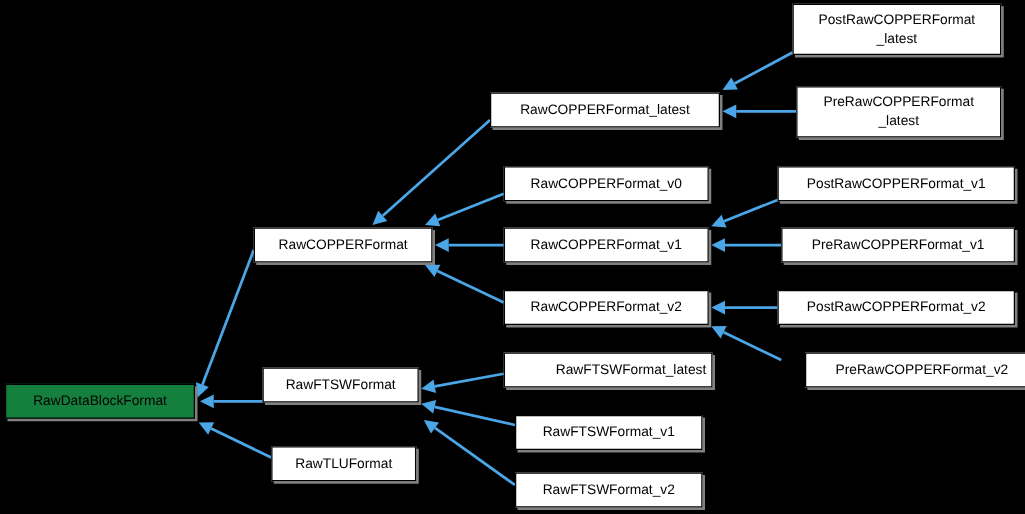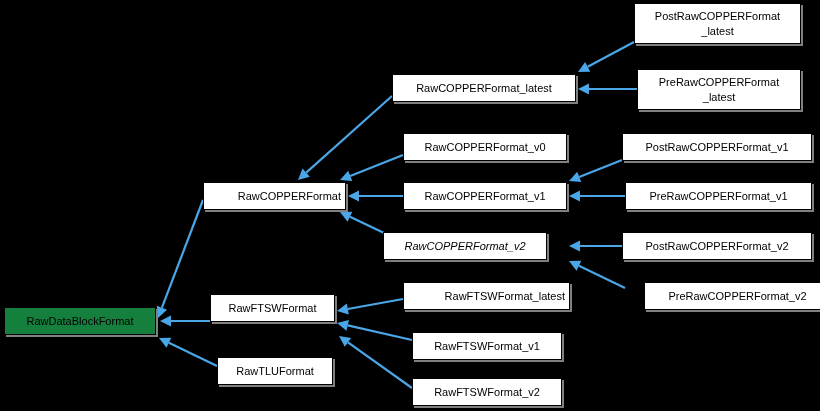--- a/index.html
+++ b/index.html
@@ -115,29 +115,29 @@
         <polygon points="337,323 348.94368939090793,320.0677169758849 346.5120400538368,330.79558169825725" fill="#4ba6e8"></polygon>
       </g>
       <g>
         <line x1="412" y1="388" x2="347.959353280443" y2="342.3820050764799" stroke="#4ba6e8" stroke-width="2.2"></line>
         <polygon points="339,336 351.15035581868295,337.9023284362584 344.76835074220304,346.8616817167014" fill="#4ba6e8"></polygon>
       </g>
     </svg>
 
   <div id="nodes">
       <div class="node highlight" style="left: 4px; top: 307px; width: 152px; height: 28px;"><span class="label">RawDataBlockFormat</span></div>
-      <div class="node" style="left: 203px; top: 182px; width: 143px; height: 28px; justify-content: flex-end;"><span class="label">RawCOPPERFormat</span></div>
+      <div class="node" style="left: 203px; top: 182px; width: 143px; height: 28px;"><span class="label">RawCOPPERFormat</span></div>
       <div class="node" style="left: 392px; top: 74px; width: 184px; height: 28px;"><span class="label">RawCOPPERFormat_latest</span></div>
       <div class="node" style="left: 634px; top: 3px; width: 167px; height: 41px;"><span class="label">PostRawCOPPERFormat
 _latest</span></div>
       <div class="node" style="left: 637px; top: 69px; width: 164px; height: 41px; align-items: center;"><span class="label">PreRawCOPPERFormat
 _latest</span></div>
       <div class="node" style="left: 403px; top: 133px; width: 164px; height: 28px;"><span class="label">RawCOPPERFormat_v0</span></div>
       <div class="node" style="left: 403px; top: 182px; width: 164px; height: 28px;"><span class="label">RawCOPPERFormat_v1</span></div>
-      <div class="node" style="left: 383px; top: 232px; width: 164px; height: 28px; font-style: italic;"><span class="label">RawCOPPERFormat_v2</span></div>
+      <div class="node" style="left: 403px; top: 232px; width: 164px; height: 28px;"><span class="label">RawCOPPERFormat_v2</span></div>
       <div class="node" style="left: 622px; top: 133px; width: 190px; height: 28px;"><span class="label">PostRawCOPPERFormat_v1</span></div>
       <div class="node" style="left: 625px; top: 182px; width: 187px; height: 28px;"><span class="label">PreRawCOPPERFormat_v1</span></div>
       <div class="node" style="left: 622px; top: 232px; width: 190px; height: 28px; text-align: center;"><span class="label">PostRawCOPPERFormat_v2</span></div>
       <div class="node" style="left: 644px; top: 282px; width: 187px; height: 28px;"><span class="label">PreRawCOPPERFormat_v2</span></div>
       <div class="node" style="left: 210px; top: 294px; width: 125px; height: 28px;"><span class="label">RawFTSWFormat</span></div>
       <div class="node" style="left: 403px; top: 282px; width: 167px; height: 28px; justify-content: flex-end;"><span class="label">RawFTSWFormat_latest</span></div>
       <div class="node" style="left: 412px; top: 332px; width: 150px; height: 28px;"><span class="label">RawFTSWFormat_v1</span></div>
       <div class="node" style="left: 412px; top: 378px; width: 150px; height: 28px;"><span class="label">RawFTSWFormat_v2</span></div>
       <div class="node" style="left: 217px; top: 357px; width: 116px; height: 28px;"><span class="label">RawTLUFormat</span></div>
     </div>

